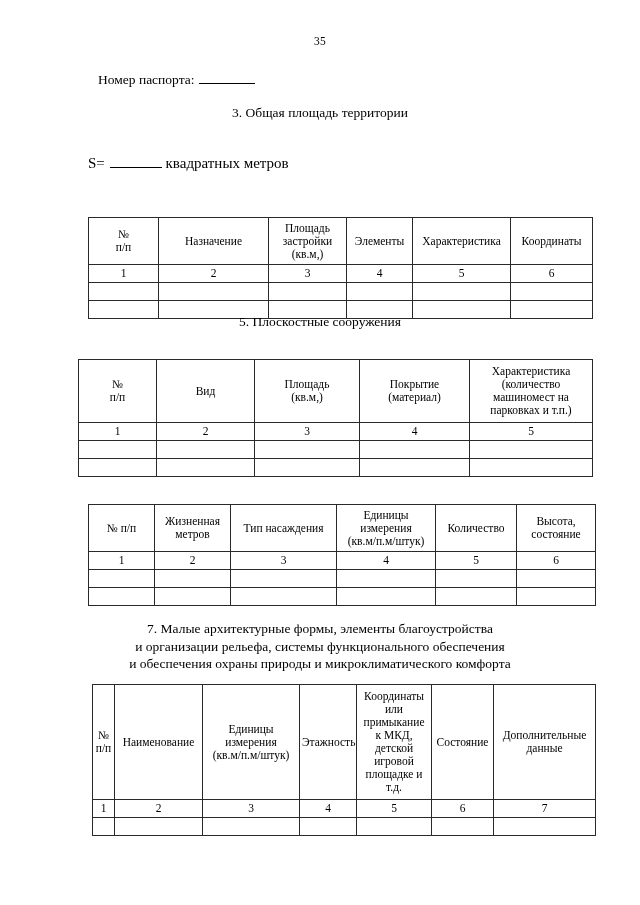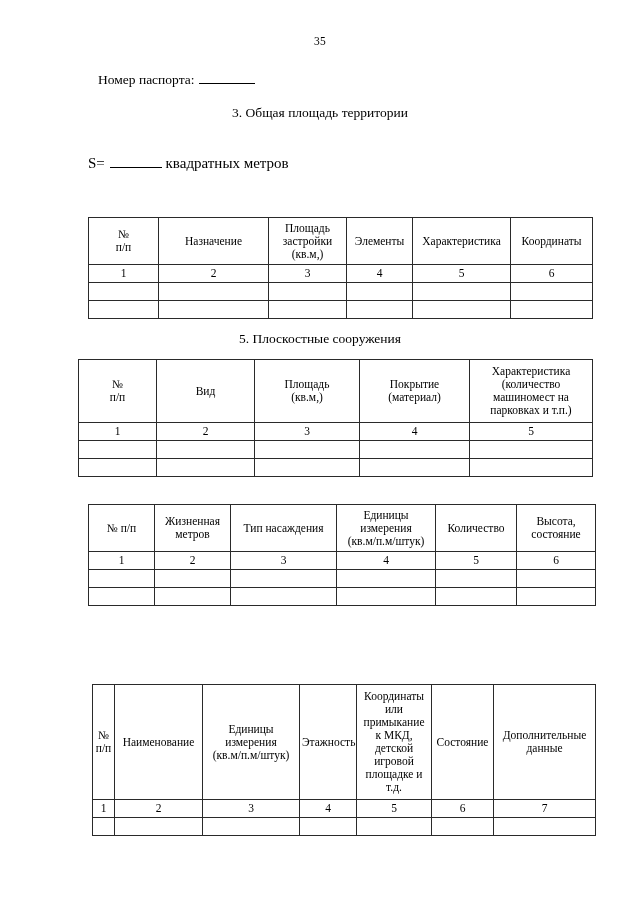--- a/index.html
+++ b/index.html
@@ -52,21 +52,21 @@
   .centered-heading {
     position: absolute;
     left: 0;
     width: 640px;
     text-align: center;
     font-size: 13.5px;
     line-height: 17px;
   }
   .h-sec3  { top: 92px; }
   .h-sec4  { top: 174px; }
-  .h-sec5  { top: 318px; }
+  .h-sec5  { top: 301px; }
   .h-sec6  { top: 462px; }
   .h-sec7  { top: 608px; line-height: 17.5px; }
 
   .area-line {
     position: absolute;
     top: 143px;
     left: 88px;
     font-size: 15px;
     white-space: nowrap;
   }
@@ -296,20 +296,25 @@
         <td class="empty-row"></td>
         <td class="empty-row"></td>
         <td class="empty-row"></td>
         <td class="empty-row"></td>
         <td class="empty-row"></td>
         <td class="empty-row"></td>
       </tr>
     </tbody>
   </table>
 
+  <div class="centered-heading h-sec7">
+    <div>7. Малые архитектурные формы, элементы благоустройства</div>
+    <div>и организации рельефа, системы функционального обеспечения</div>
+    <div>и обеспечения охраны природы и микроклиматического комфорта</div>
+  </div>
 
   <table class="doc-table" id="table-maf">
     <colgroup>
       <col style="width:22px">
         <col style="width:88px">
         <col style="width:97px">
       <col style="width:57px">
         <col style="width:75px">
         <col style="width:62px">
       <col style="width:102px">

